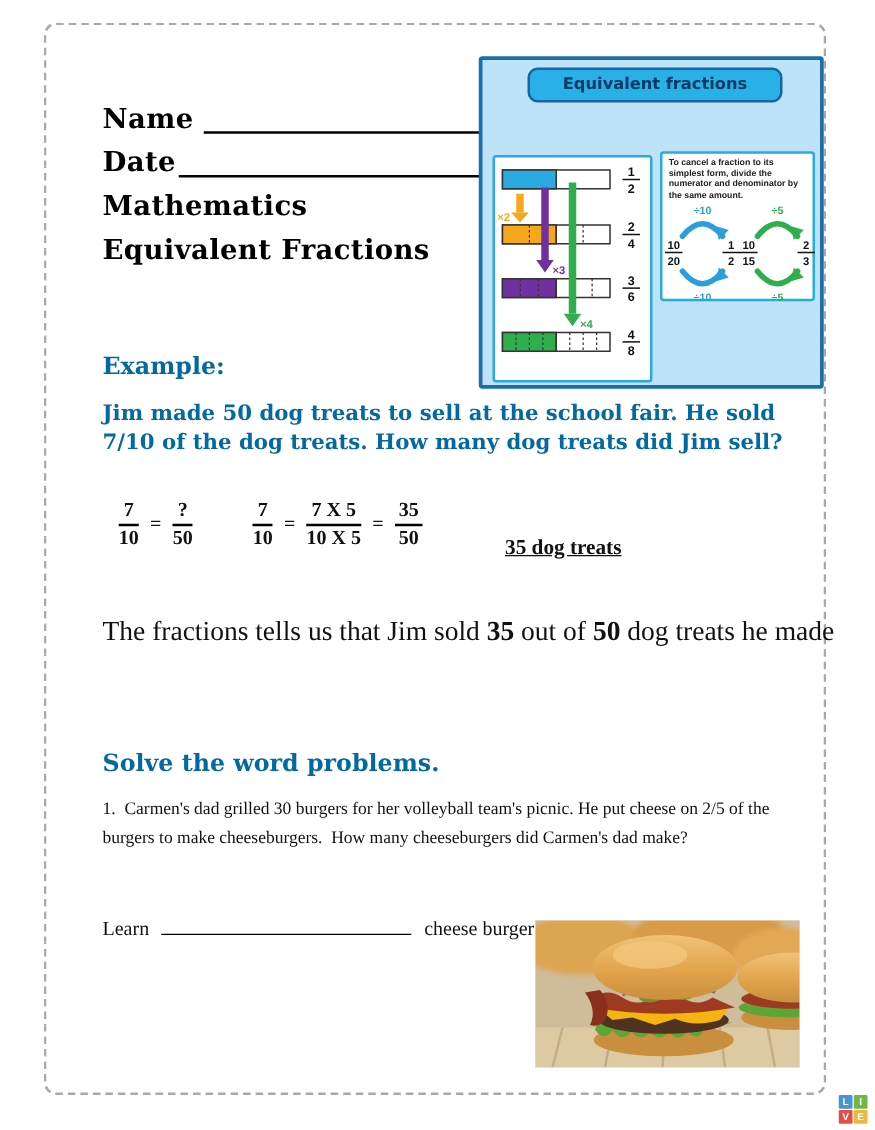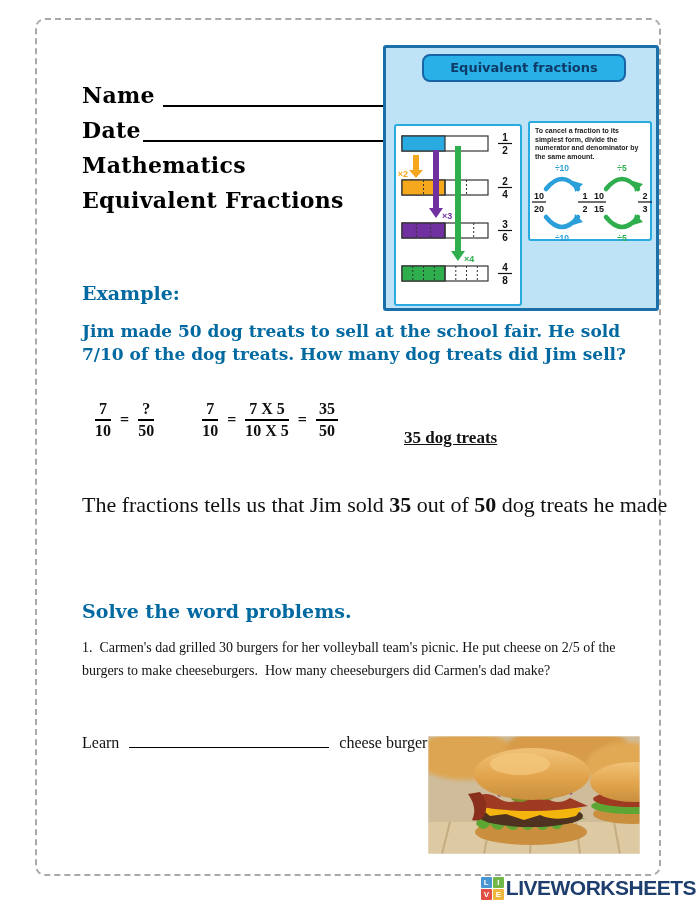--- a/index.html
+++ b/index.html
@@ -282,14 +282,13 @@
   <rect x="0" y="0" width="212" height="118" fill="none" stroke="#e8e0d0" stroke-width="1"></rect>
 </svg>
 
 <div class="logo">
   <div class="logo-grid">
     <span class="sq0">L</span>
     <span class="sq1">I</span>
     <span class="sq2">V</span>
     <span class="sq3">E</span>
   </div>
-  <span class="logo-text">LIVEWORKSHEETS</span>
 </div>
 
 </body></html>

